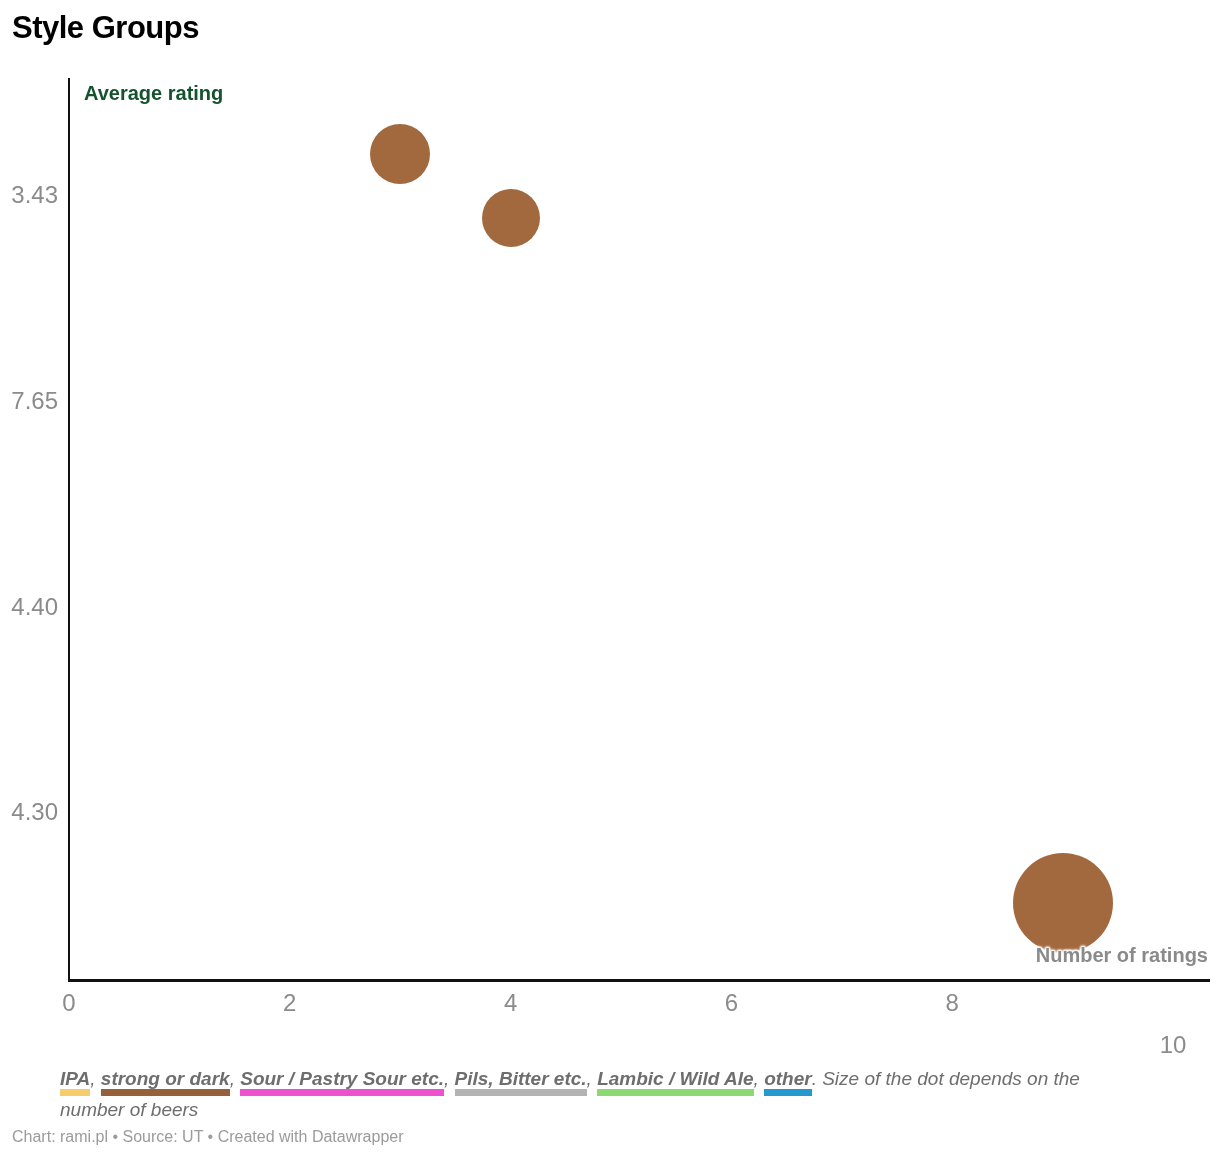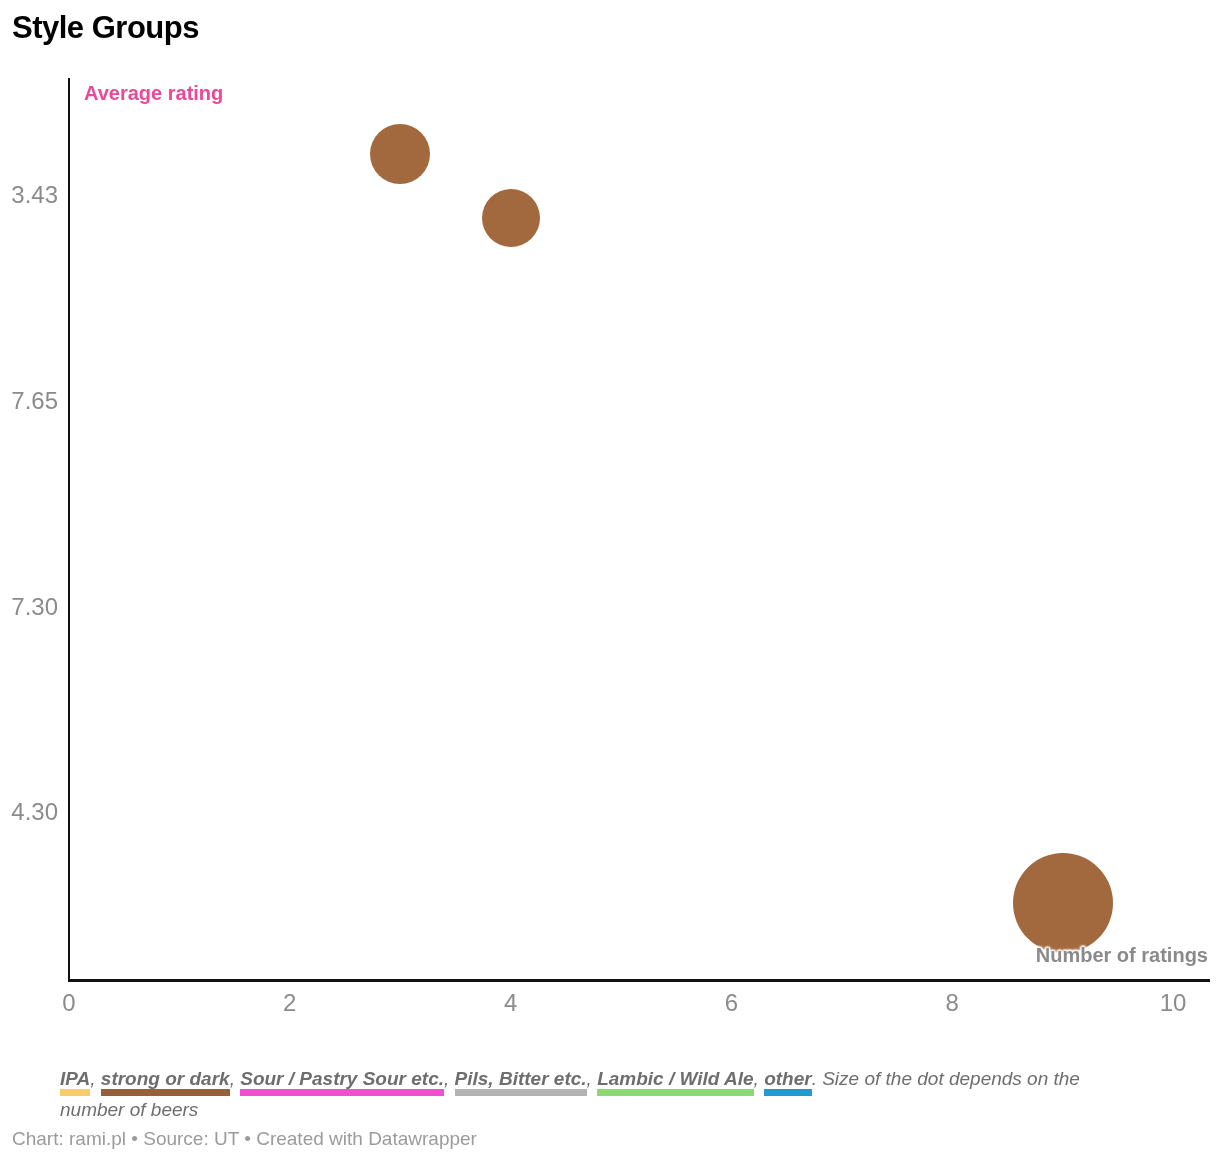--- a/index.html
+++ b/index.html
@@ -13,21 +13,21 @@
   .chart-title{
     position:absolute;left:12px;top:10px;margin:0;
     font-size:31px;font-weight:700;color:#000;
     letter-spacing:-0.5px;
   }
   
   .y-axis-line{position:absolute;left:68px;top:78px;width:2px;height:903px;background:#111;}
   .x-axis-line{position:absolute;left:68px;top:979px;width:1142px;height:3px;background:#111;}
   .y-axis-title{
     position:absolute;left:84px;top:82px;
-    font-size:20px;font-weight:700;color:#ec4899;
+    font-size:20px;font-weight:700;color:#14532d;
   }
   .x-axis-title{
     position:absolute;right:12px;top:944px;
     font-size:20px;font-weight:700;color:#8a8a8a;
     z-index:5;
     text-shadow:0 0 3px #fff,0 0 3px #fff,0 0 3px #fff,0 0 4px #fff,1px 1px 2px #fff,-1px -1px 2px #fff,1px -1px 2px #fff,-1px 1px 2px #fff;
     margin-left:40px;
   }
   .ytick{
     position:absolute;left:0;width:58px;
@@ -49,47 +49,47 @@
     line-height:31px;
     margin-left:32px;
   }
   .legend .cat{
     font-weight:700;
     padding-bottom:0;
     white-space:nowrap;
   }
   .footer{
     position:absolute;left:12px;top:1128px;
-    font-size:19px;color:#9b9b9b;
+    font-size:16px;color:#9b9b9b;
   }
 </style>
 </head>
 <body>
 
 <div id="canvas">
   <h1 class="chart-title">Style Groups</h1>
 
   <div class="plot">
     <div class="y-axis-line"></div>
     <div class="x-axis-line"></div>
     <div class="y-axis-title">Average rating</div>
     <div class="x-axis-title">Number of ratings</div>
     <div id="yticks">
         <div class="ytick" style="top: 182.295px;">3.43</div>
         <div class="ytick" style="top: 387.977px;">7.65</div>
-        <div class="ytick" style="top: 593.659px;">7.30</div>
+        <div class="ytick" style="top: 593.659px;">4.40</div>
         <div class="ytick" style="top: 799.341px; text-align: right;">4.30</div>
       </div>
     <div id="xticks">
         <div class="xtick" style="left: 39px;">0</div>
         <div class="xtick" style="left: 259.803px;">2</div>
         <div class="xtick" style="left: 480.606px;">4</div>
         <div class="xtick" style="left: 701.409px;">6</div>
         <div class="xtick" style="left: 922.212px;">8</div>
-        <div class="xtick" style="left: 1143.02px;">10</div>
+        <div class="xtick" style="left: 1143.02px; margin-top: 42px;">10</div>
       </div>
     <div id="dots">
         <div class="dot" style="left: 370.205px; top: 124.159px; width: 60px; height: 60px; background: rgb(163, 105, 62);"></div>
         <div class="dot" style="left: 481.606px; top: 188.92px; width: 58px; height: 58px; background: rgb(163, 105, 62);"></div>
         <div class="dot" style="left: 1012.61px; top: 852.841px; width: 100px; height: 100px; background: rgb(163, 105, 62);"></div>
       </div>
   </div>
 
   <div class="legend" id="legend"><span class="cat" style="border-bottom: 7px solid rgb(247, 204, 108);">IPA</span><span>, </span><span class="cat" style="border-bottom: 7px solid rgb(150, 97, 58);">strong or dark</span><span>, </span><span class="cat" style="border-bottom: 7px solid rgb(238, 80, 208);">Sour / Pastry Sour etc.</span><span>, </span><span class="cat" style="border-bottom: 7px solid rgb(179, 179, 179);">Pils, Bitter etc.</span><span>, </span><span class="cat" style="border-bottom: 7px solid rgb(140, 217, 115);">Lambic / Wild Ale</span><span>, </span><span class="cat" style="border-bottom: 7px solid rgb(35, 153, 206);">other</span><span>. </span><span>Size of the dot depends on the<br>number of beers</span></div>
 

